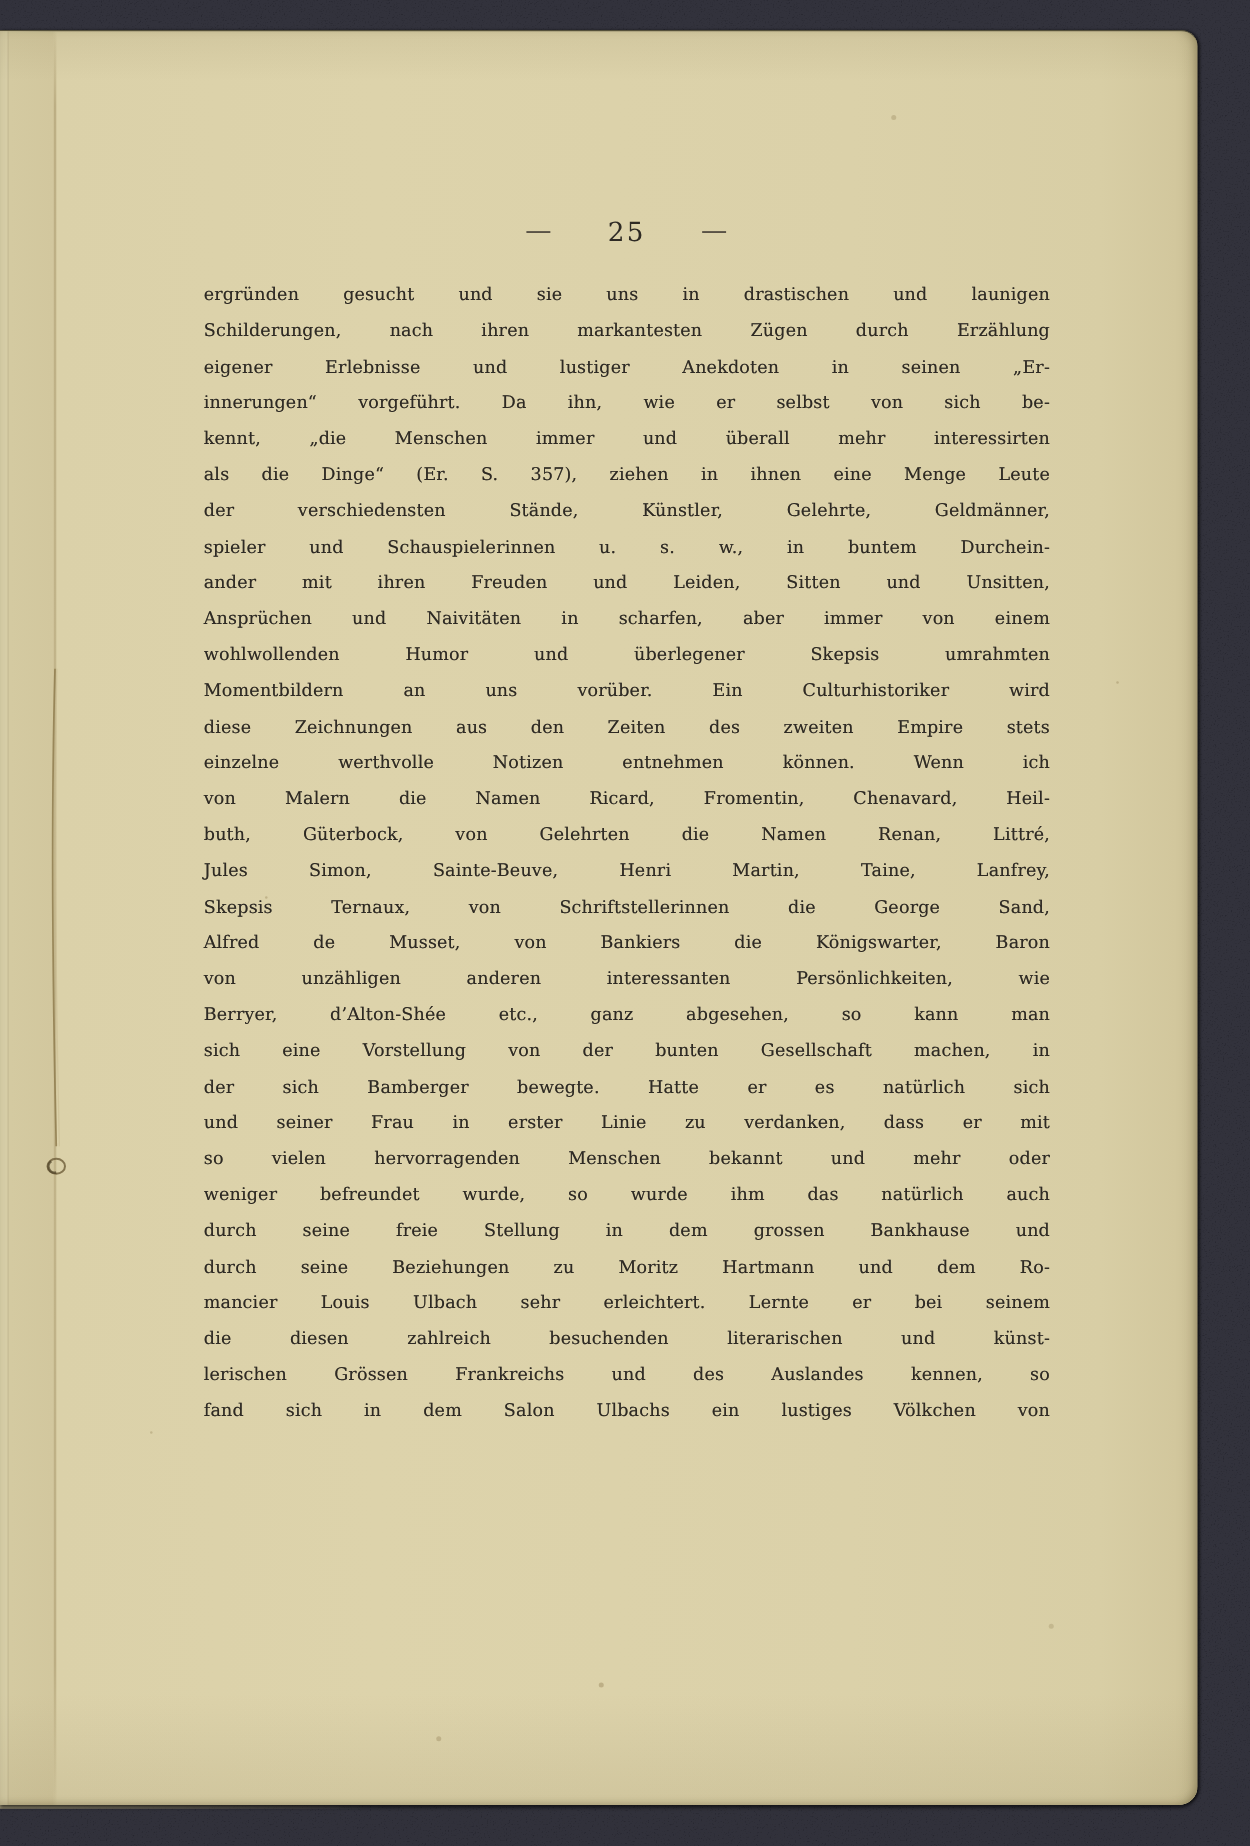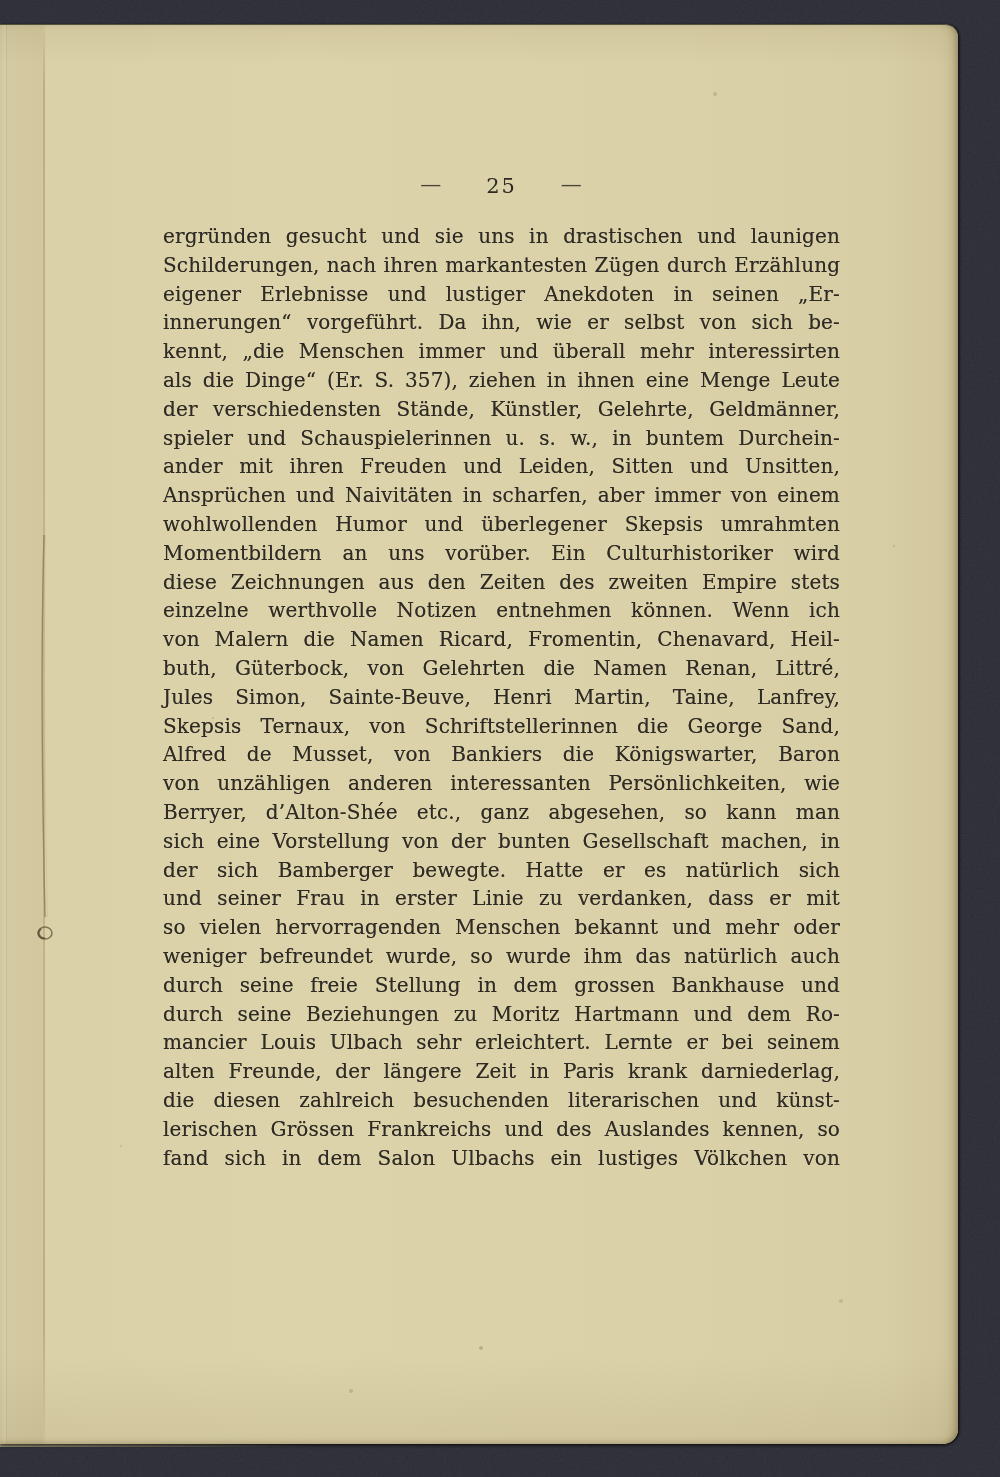--- a/index.html
+++ b/index.html
@@ -37,21 +37,21 @@
     display:flex;justify-content:center;align-items:baseline;gap:44px;
     font-size:21px;color:var(--ink);letter-spacing:1px;
   }
   .page-header .dash{color:#4a443a;transform:translateY(-2px);}
   .page-header .num{letter-spacing:2px;}
   .page-body{
     position:absolute;left:163px;top:197px;width:677px;z-index:3;
     color:var(--ink);
   }
   .line{
-    height:28.8px;line-height:28.8px;font-size:20px;
+    height:28.8px;line-height:28.8px;font-size:14px;
     text-align:justify;text-align-last:justify;text-justify:inter-word;
     letter-spacing:.15px;word-spacing:.8px;
     text-shadow:0 0 .5px rgba(46,42,36,.55);
     overflow:visible;white-space:nowrap;
   }
   .specks{position:absolute;left:0;top:0;width:2px;height:2px;border-radius:50%;
     background:transparent;z-index:2;
     box-shadow:
       480px 1322px 0 1px rgba(150,132,90,.45),
       350px 1365px 0 1px rgba(150,132,90,.38),
@@ -119,20 +119,19 @@
         <div class="line">von unzähligen anderen interessanten Persönlichkeiten, wie</div>
         <div class="line">Berryer, d’Alton-Shée etc., ganz abgesehen, so kann man</div>
         <div class="line">sich eine Vorstellung von der bunten Gesellschaft machen, in</div>
         <div class="line">der sich Bamberger bewegte. Hatte er es natürlich sich</div>
         <div class="line">und seiner Frau in erster Linie zu verdanken, dass er mit</div>
         <div class="line">so vielen hervorragenden Menschen bekannt und mehr oder</div>
         <div class="line">weniger befreundet wurde, so wurde ihm das natürlich auch</div>
         <div class="line">durch seine freie Stellung in dem grossen Bankhause und</div>
         <div class="line">durch seine Beziehungen zu Moritz Hartmann und dem Ro-</div>
         <div class="line">mancier Louis Ulbach sehr erleichtert. Lernte er bei seinem</div>
-        <div class="line">alten Freunde, der längere Zeit in Paris krank darniederlag,</div>
         <div class="line">die diesen zahlreich besuchenden literarischen und künst-</div>
         <div class="line">lerischen Grössen Frankreichs und des Auslandes kennen, so</div>
         <div class="line">fand sich in dem Salon Ulbachs ein lustiges Völkchen von</div>
       </div>
   </div>
 
 </div>
 
 </body></html>

